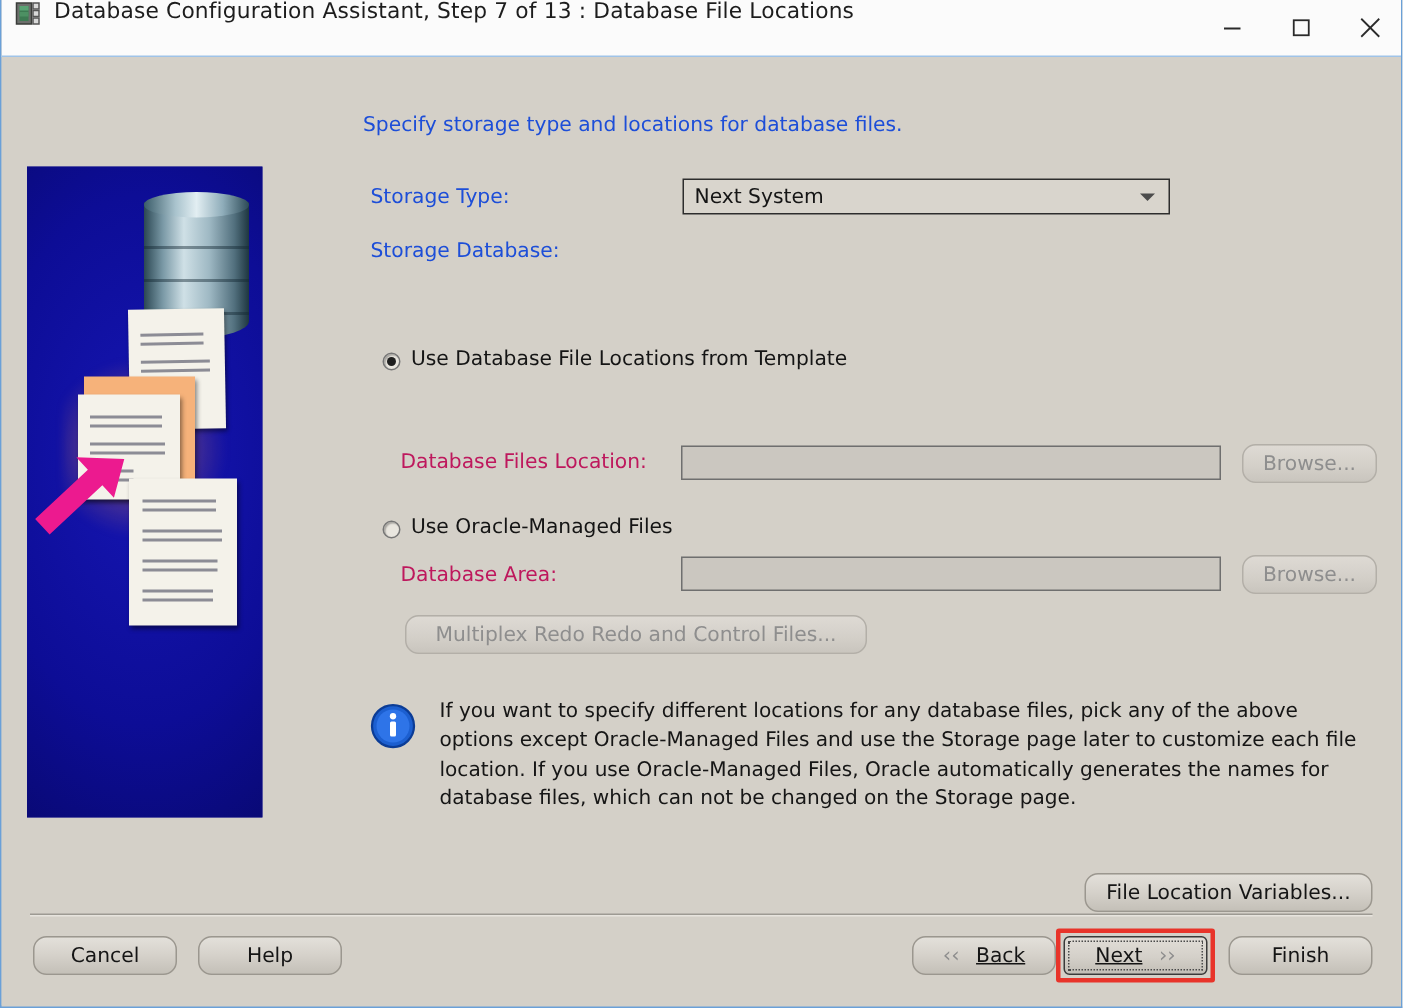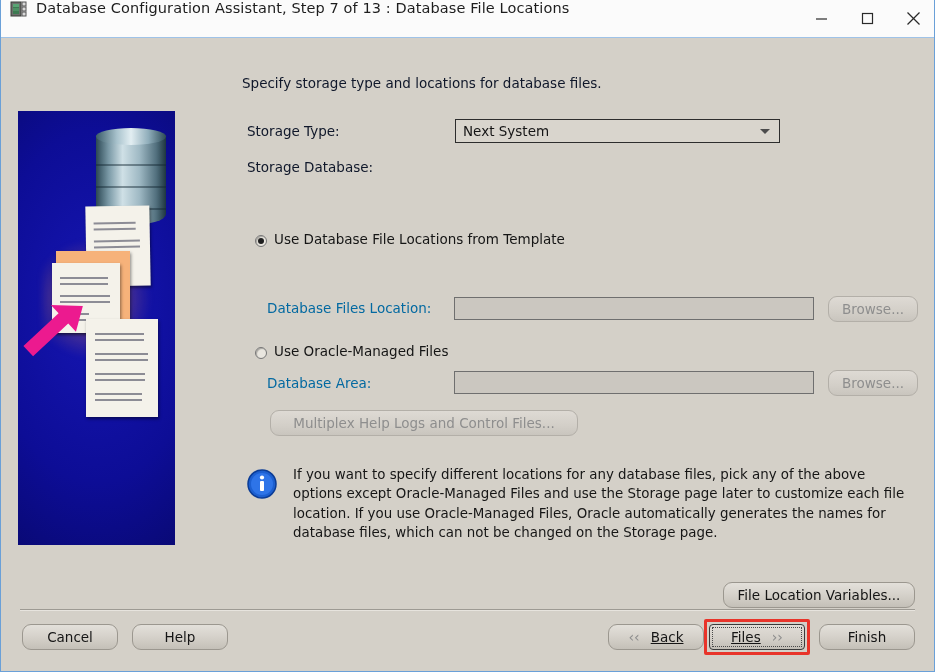--- a/index.html
+++ b/index.html
@@ -113,25 +113,25 @@
   }
   #arrow {
     position: absolute; left: 4px; top: 190px;
     width: 66px; height: 62px;
   }
 
   
   .lbl {
     position: absolute;
     font-size: 13.5px;
-    color: #0f172a;
+    color: #1d4ed8;
     white-space: nowrap;
     font-family: "DejaVu Sans", "Liberation Sans", sans-serif;
   }
-  .lbl.dim { color: #0369a1; }
+  .lbl.dim { color: #be185d; }
 
   #intro { left: 241px; top: 37px; }
   #lbl-storage-type { left: 246px; top: 85px; }
   #lbl-storage-locations { left: 246px; top: 121px; }
 
   #storage-select {
     position: absolute;
     left: 454px; top: 81px;
     width: 325px; height: 24px;
     background: #d9d5cd;
@@ -375,21 +375,21 @@
 
     <div class="radio-row" id="radio-omf">
       <span class="radio"></span>
       <span class="rl">Use Oracle-Managed Files</span>
     </div>
 
     <div class="lbl dim" id="lbl-database-area">Database Area:</div>
     <div class="txtfield" id="database-area-field"></div>
     <div class="btn disabled" id="btn-browse-2">Browse...</div>
 
-    <div class="btn disabled" id="btn-multiplex">Multiplex Help Logs and Control Files...</div>
+    <div class="btn disabled" id="btn-multiplex">Multiplex Redo Redo and Control Files...</div>
 
     <div id="info-icon">
       <svg width="32" height="32" viewBox="0 0 32 32">
         <circle cx="16" cy="16" r="14" fill="#1c5fd0" stroke="#0b3c96" stroke-width="1.5"></circle>
         <circle cx="16" cy="16" r="11" fill="#2e74e8"></circle>
         <circle cx="16" cy="9.5" r="2.1" fill="#ffffff"></circle>
         <rect x="14" y="13" width="4" height="10" rx="1" fill="#ffffff"></rect>
       </svg>
     </div>
     <div id="info-text">If you want to specify different locations for any database files, pick any of the above options except Oracle-Managed Files and use the Storage page later to customize each file location. If you use Oracle-Managed Files, Oracle automatically generates the names for database files, which can not be changed on the Storage page.</div>
@@ -402,21 +402,21 @@
     <div class="btn" id="btn-cancel">Cancel</div>
     <div class="btn" id="btn-help">Help</div>
 
     <div class="btn" id="btn-back">
       <span class="nav-chev l">‹‹</span>
       <span class="ul">Back</span>
     </div>
 
     <div class="btn" id="btn-next">
       <span class="focusring"></span>
-      <span class="ul">Files</span>
+      <span class="ul">Next</span>
       <span class="nav-chev r">››</span>
     </div>
     <div id="next-highlight"></div>
 
     <div class="btn" id="btn-finish">Finish</div>
 
   </div>
 </div>
 
 </body></html>

